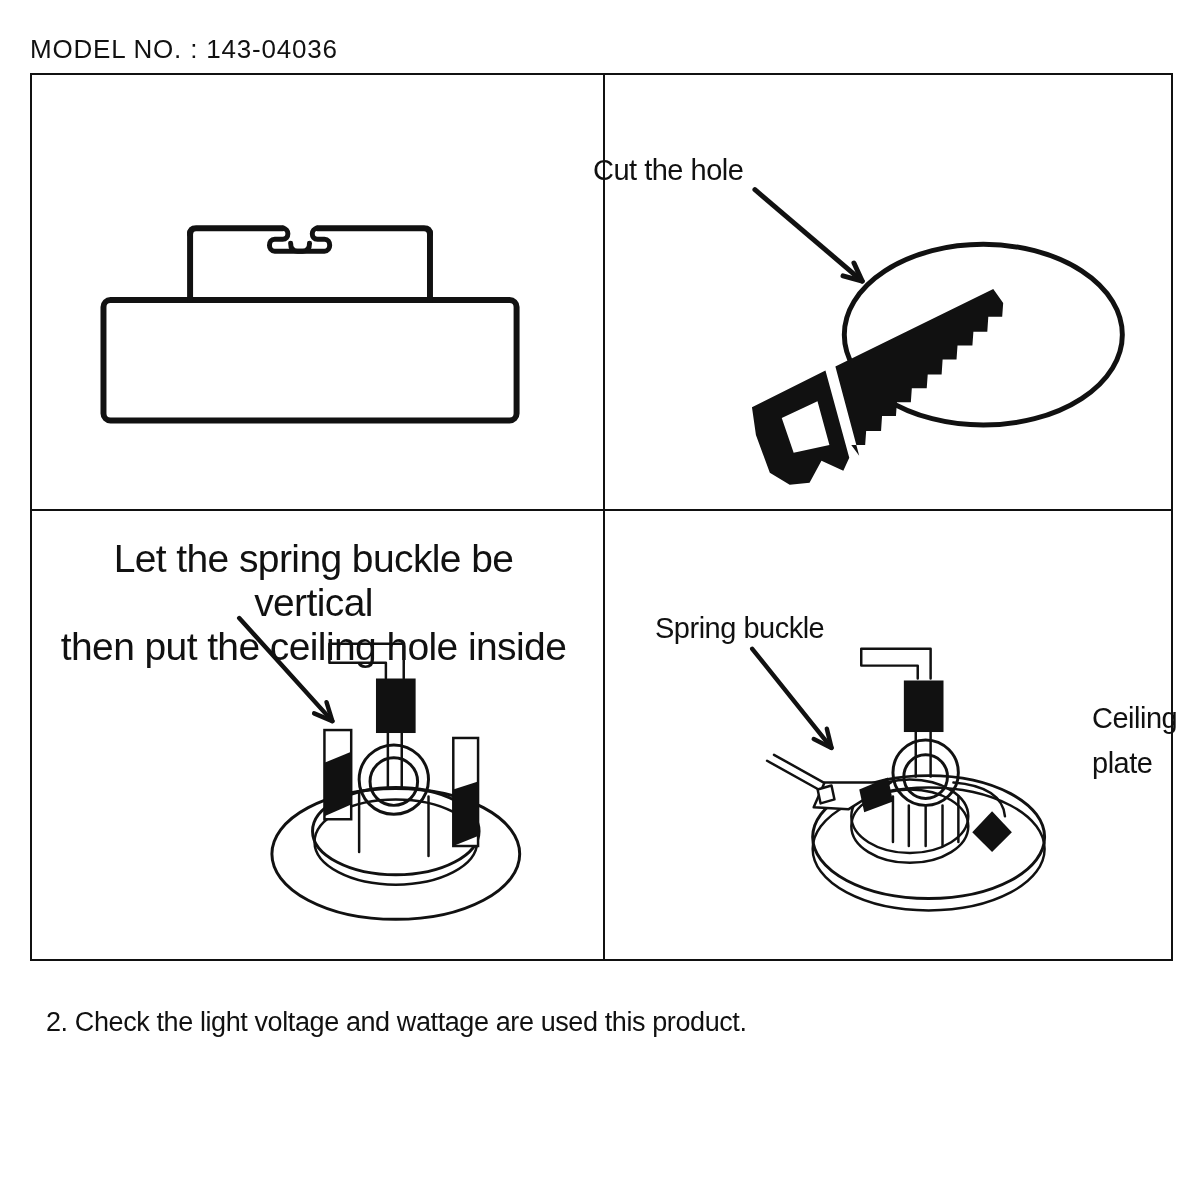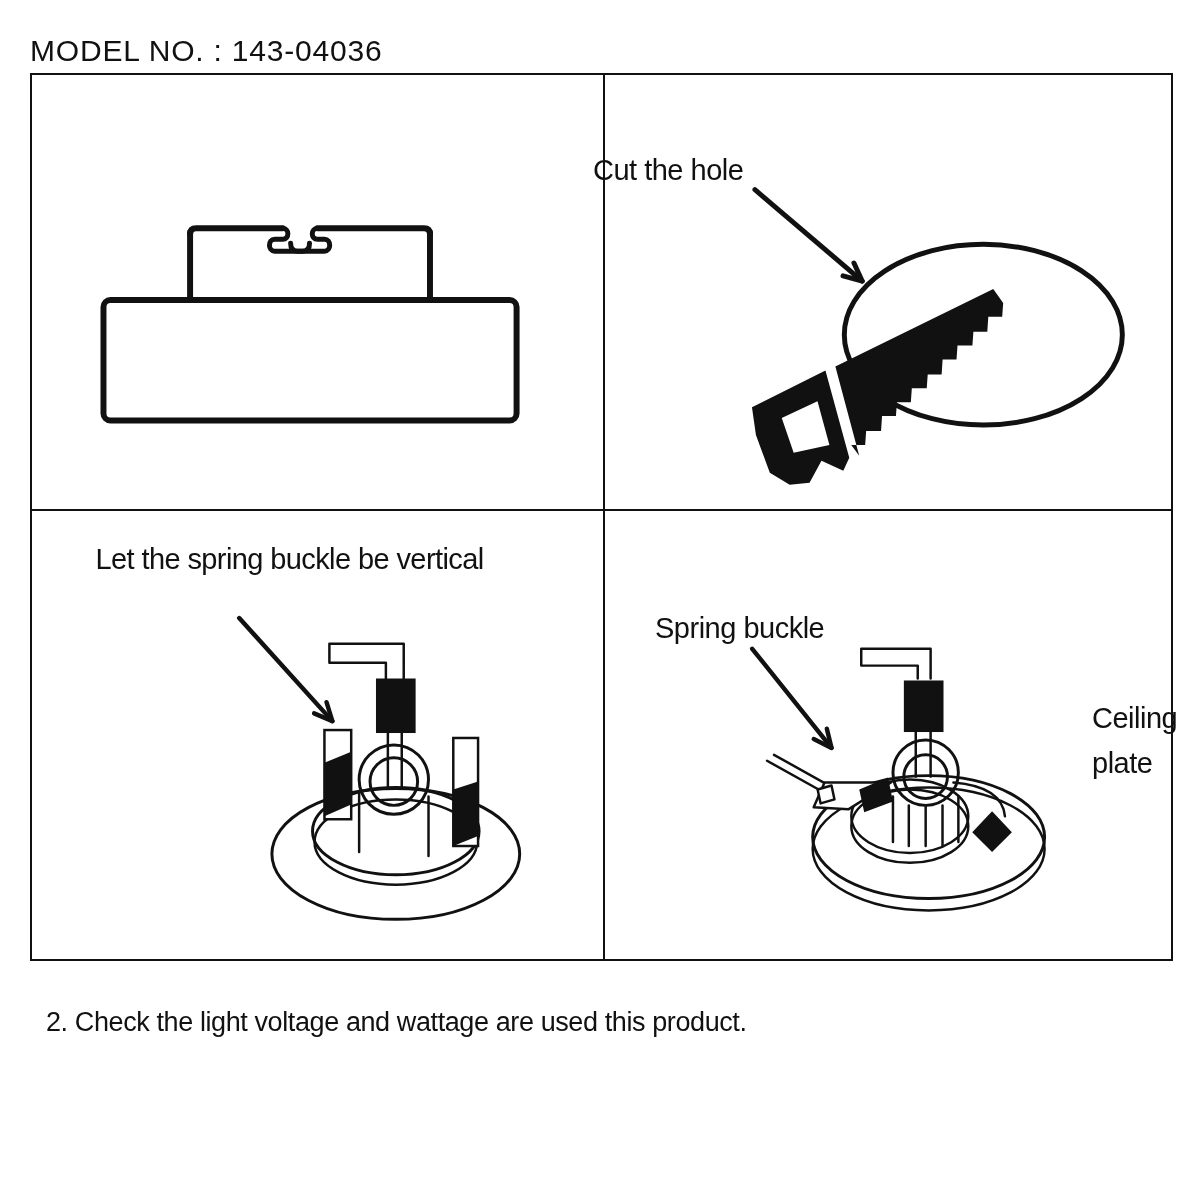--- a/index.html
+++ b/index.html
@@ -1,26 +1,26 @@
 <!DOCTYPE html>
 <html><head>
 <meta charset="utf-8">
 <style>
   html,body{margin:0;padding:0;background:#ffffff;}
   #page{position:relative;width:1200px;height:1200px;background:#ffffff;overflow:hidden;
         font-family:"Liberation Sans", sans-serif;color:#111;}
   .abs{position:absolute;}
   .ink{color:#111;}
-  #model-title{left:30px;top:34px;font-size:30px;letter-spacing:0.8px;font-weight:normal;white-space:nowrap;text-align:right;}
+  #model-title{left:30px;top:34px;font-size:26px;letter-spacing:0.8px;font-weight:normal;white-space:nowrap;text-align:right;}
   #grid{left:30px;top:73px;width:1139px;height:884px;border:2px solid #111;}
   #grid .vline{left:571px;top:0;width:2px;height:884px;background:#111;}
   #grid .hline{left:0;top:434px;width:1139px;height:2px;background:#111;}
   .panel-svg{display:block;}
   .lbl{font-size:29px;letter-spacing:-0.5px;line-height:34px;white-space:nowrap;}
-  #p3-caption{left:0px;top:462px;width:515px;text-align:center;font-size:29px;letter-spacing:-0.6px;line-height:44px;}
+  #p3-caption{left:0px;top:462px;width:515px;text-align:center;font-size:39px;letter-spacing:-0.6px;line-height:44px;padding-left:24px;}
   #p4-spring-label{left:623px;top:536px;}
   #p4-ceiling-label{left:1060px;top:621px;line-height:45px;font-size:29px;letter-spacing:-0.5px;}
   #instructions{left:46px;top:1003px;width:1130px;font-size:27px;letter-spacing:-0.4px;}
   #instructions .item{line-height:39.5px;white-space:nowrap;}
 </style>
 </head>
 <body>
 
 <div id="page">
 
@@ -107,20 +107,21 @@
       <g stroke="#111" stroke-width="4.5" fill="none" stroke-linecap="round" stroke-linejoin="round">
         <path d="M 148,139 L 228,239"></path>
         <path d="M 223.3,219.6 L 228,239 L 210.1,230.1"></path>
       </g>
     </svg>
 
     <div class="abs lbl" style="left:561px;top:78px">Cut the hole</div>
 
     <div id="p3-caption" class="abs">
       <div>Let the spring buckle be vertical</div>
+      <div>then put the ceiling hole inside</div>
     </div>
 
     <div id="p4-spring-label" class="abs lbl">Spring buckle</div>
 
     <div id="p4-ceiling-label" class="abs">
       <div>Ceiling</div>
       <div>plate</div>
     </div>
   </div>
 

